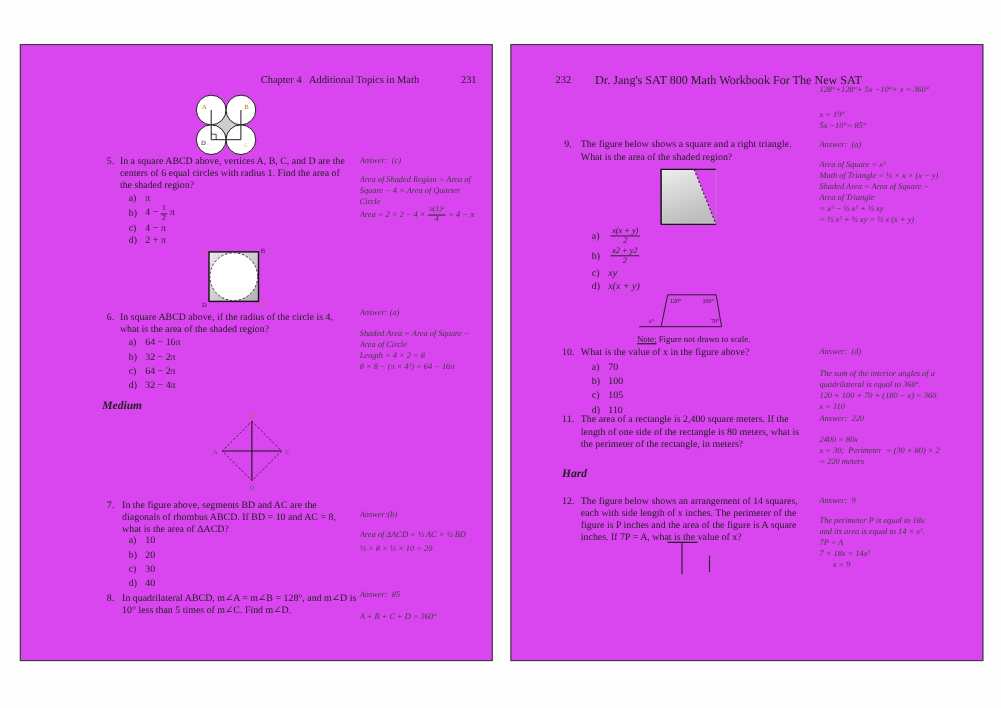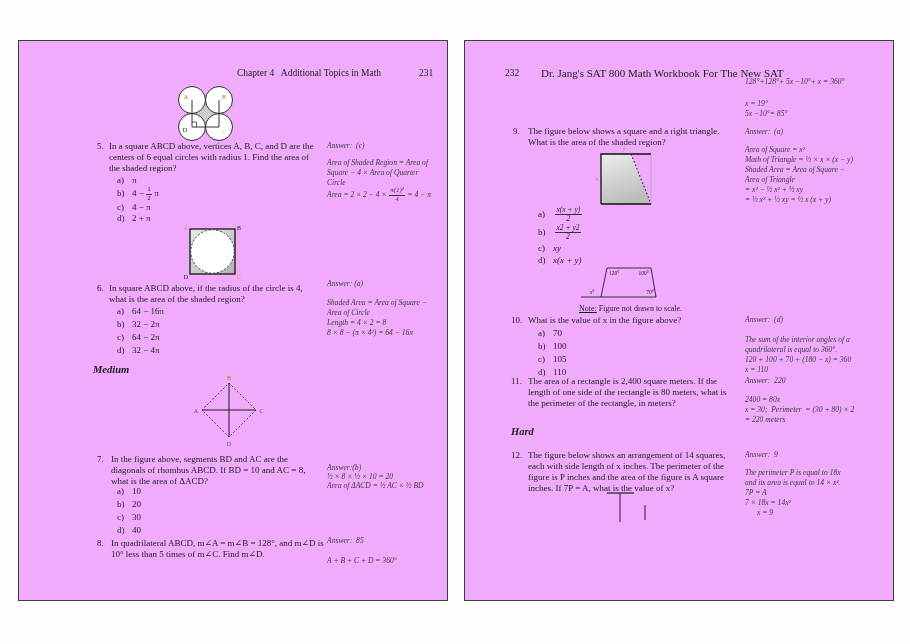--- a/index.html
+++ b/index.html
@@ -1,20 +1,20 @@
 <!DOCTYPE html>
 <html><head>
 <meta charset="utf-8">
 <style>
   html,body{margin:0;padding:0;}
   body{
     width:910px;height:644px;position:relative;background:#fdfdfd;
     font-family:"Liberation Serif","DejaVu Serif",serif;color:#1d1d1d;
   }
-  .page{position:absolute;top:40px;width:428px;height:559px;background:#f0abfc;border:1px solid #3c3c3c;}
+  .page{position:absolute;top:40px;width:428px;height:559px;background:#d946ef;border:1px solid #3c3c3c;}
   #pageL{left:18px;}
   #pageR{left:464px;}
   .t{position:absolute;font-size:9px;color:#1d1d1d;white-space:pre;line-height:11px;}
   .qn{position:absolute;font-size:9px;color:#1d1d1d;}
   .opt{position:absolute;font-size:9px;color:#1d1d1d;white-space:pre;}
   .olab{display:inline-block;width:15px;}
   .ans{position:absolute;font-size:7.6px;font-style:italic;color:#3b3b3b;white-space:pre;line-height:9.6px;}
   .hd{position:absolute;font-size:10.5px;font-weight:bold;font-style:italic;color:#1d1d1d;}
   .fr{display:inline-block;text-align:center;vertical-align:-0.55em;font-size:7px;line-height:1.1;margin:0 2px;}
   .fr .n{display:block;border-bottom:0.7px solid #333;padding:0 1.5px;}
@@ -106,21 +106,21 @@
   <div class="qn" style="left:78px;top:413px">7.</div>
   <div class="t" style="left:92px;top:413px">In the figure above, segments BD and AC are the</div>
   <div class="t" style="left:92px;top:424px">diagonals of rhombus ABCD. If BD = 10 and AC = 8,</div>
   <div class="t" style="left:92px;top:435px">what is the area of ΔACD?</div>
   <div class="opt" style="left:98px;top:445px"><span class="olab">a)</span><span>10</span></div>
   <div class="opt" style="left:98px;top:458px"><span class="olab">b)</span><span>20</span></div>
   <div class="opt" style="left:98px;top:471px"><span class="olab">c)</span><span>30</span></div>
   <div class="opt" style="left:98px;top:484px"><span class="olab">d)</span><span>40</span></div>
   <div class="ans" style="left:308px;top:422px">Answer:(b)</div>
   <div class="ans" style="left:308px;top:440px">Area of ΔACD = ½ AC × ½ BD</div>
-  <div class="ans" style="left:308px;top:431px">½ × 8 × ½ × 10 = 20</div>
+  <div class="ans" style="left:308px;top:453px">½ × 8 × ½ × 10 = 20</div>
 
   <div class="qn" style="left:78px;top:497px">8.</div>
   <div class="t" style="left:92px;top:497px">In quadrilateral ABCD, m∠A = m∠B = 128°, and m∠D is</div>
   <div class="t" style="left:92px;top:508px">10° less than 5 times of m∠C. Find m∠D.</div>
   <div class="ans" style="left:308px;top:495px">Answer:  85</div>
   <div class="ans" style="left:308px;top:515px">A + B + C + D = 360°</div>
 </div>
 
 <div class="page" id="pageR">
 

